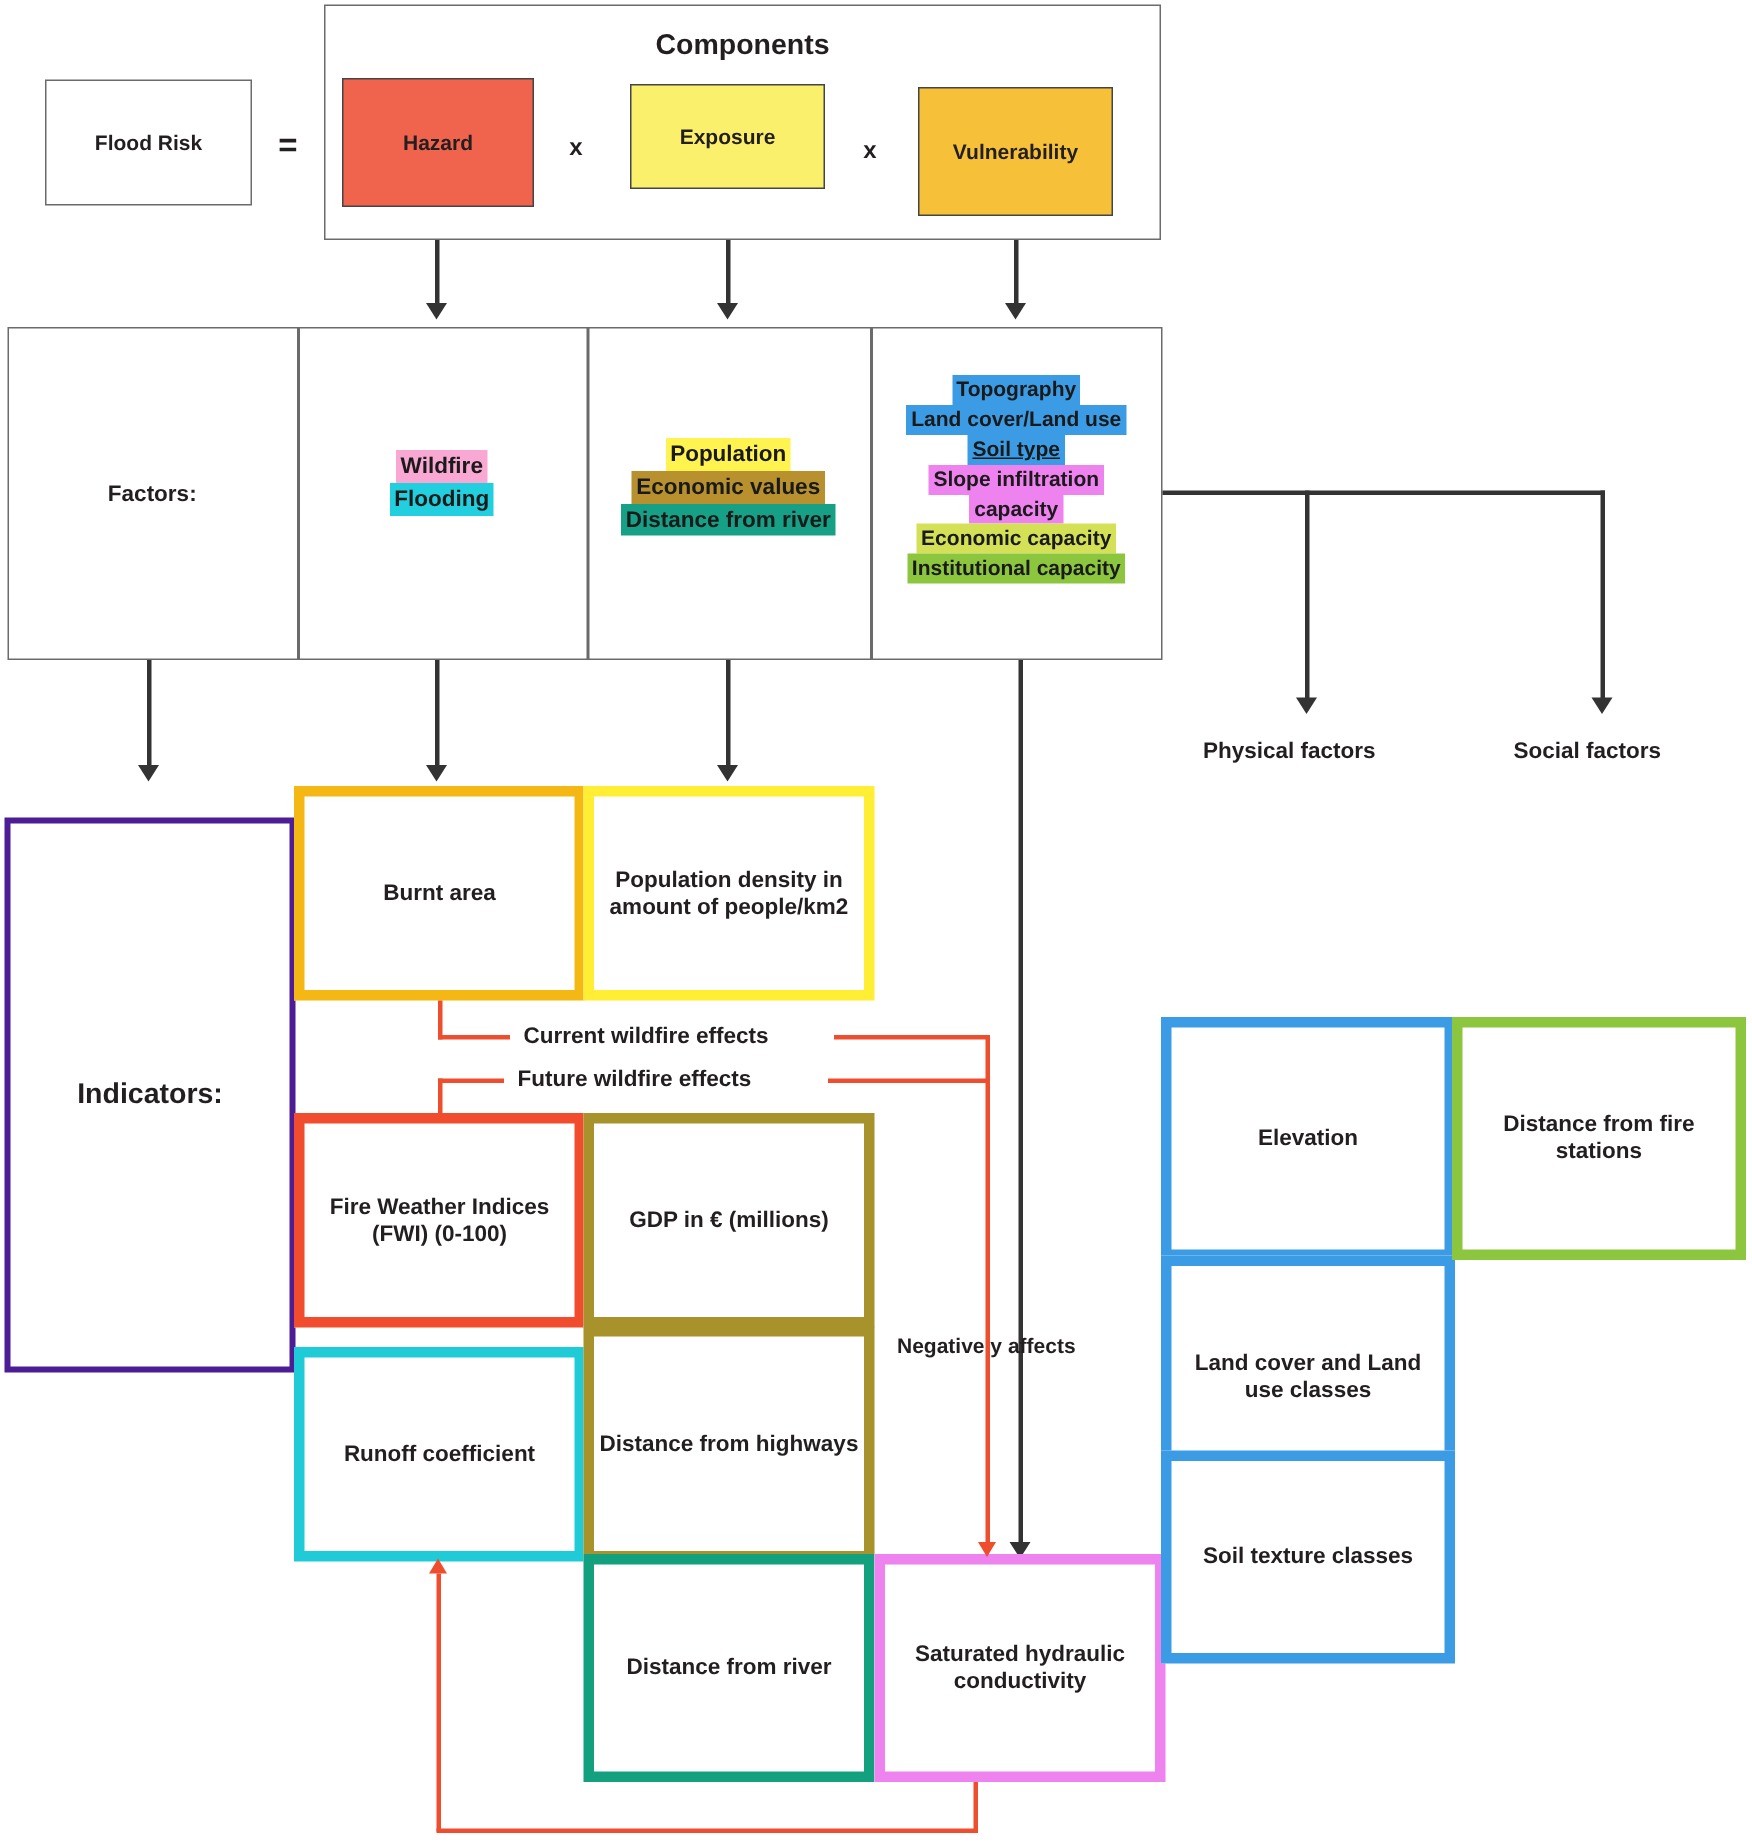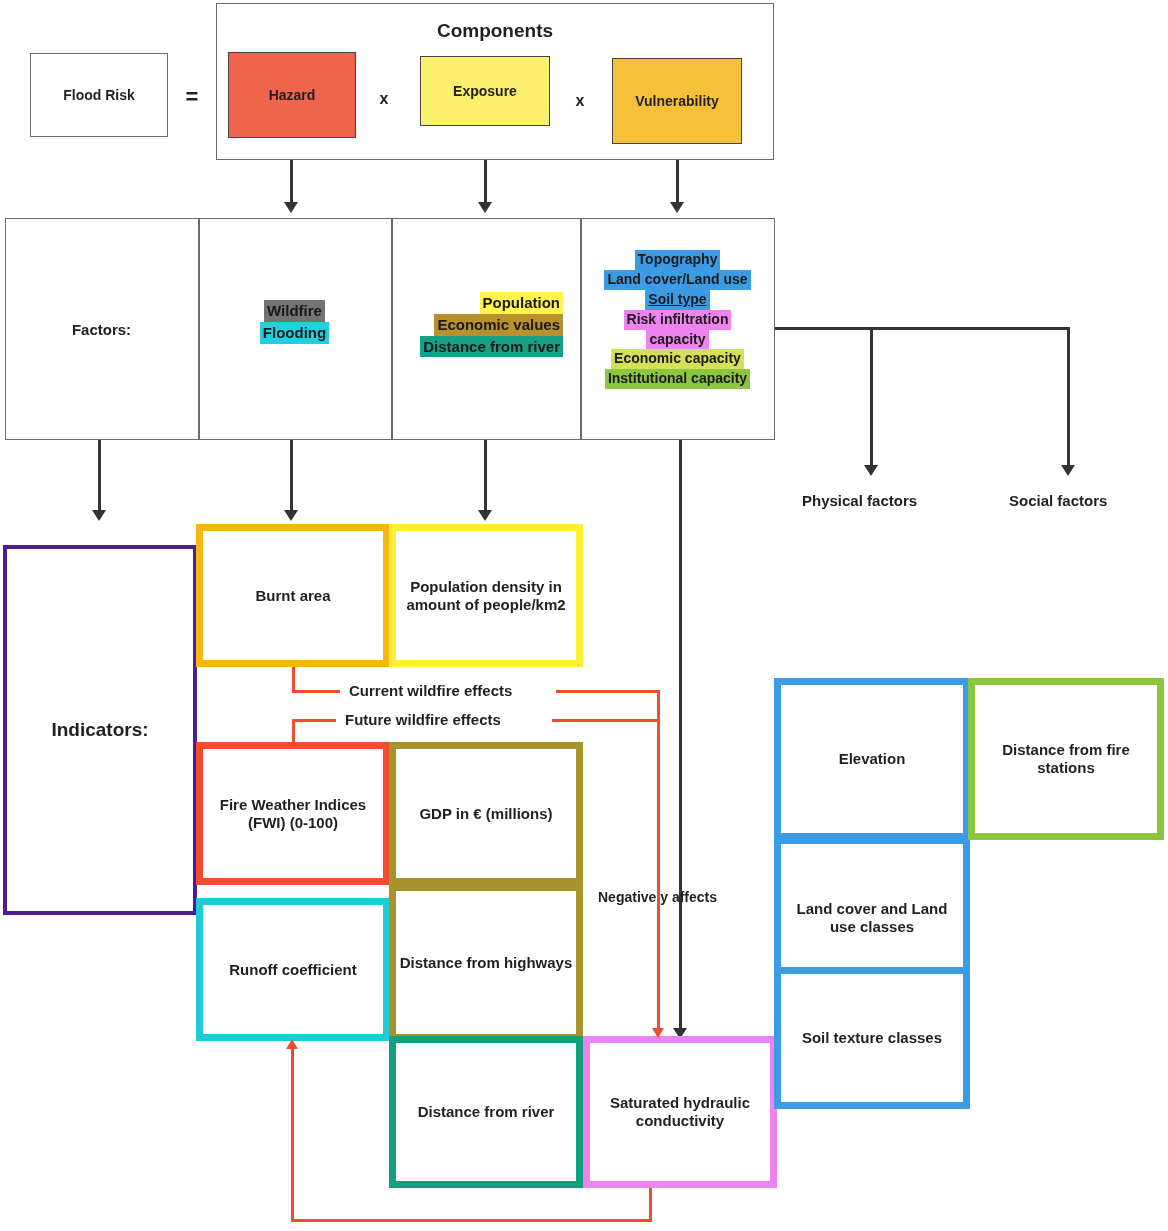--- a/index.html
+++ b/index.html
@@ -67,35 +67,35 @@
   <div class="arrowD" style="left:670px;top:202px;"></div>
 
   <div class="abs hairbox" style="left:5px;top:218px;width:770px;height:222px;"></div>
   <div class="ln" style="left:198px;top:218px;width:1.5px;height:222px;background:#6b6b6b;"></div>
   <div class="ln" style="left:391px;top:218px;width:1.5px;height:222px;background:#6b6b6b;"></div>
   <div class="ln" style="left:580px;top:218px;width:1.5px;height:222px;background:#6b6b6b;"></div>
 
   <div class="lbl" style="left:5px;top:321px;width:193px;font-size:15px;">Factors:</div>
 
   <div class="abs" style="left:198px;top:300px;width:193px;text-align:center;font-size:15px;line-height:1.45;">
-    <div><span class="hl" style="background:#737373;">Wildfire</span></div>
+    <div><span class="hl" style="background:#f9a8d4;">Wildfire</span></div>
     <div><span class="hl" style="background:#22CFDE;">Flooding</span></div>
   </div>
 
-  <div class="abs" style="left:391px;top:292px;width:172px;text-align:right;font-size:15px;line-height:1.45;">
+  <div class="abs" style="left:391px;top:292px;width:189px;text-align:center;font-size:15px;line-height:1.45;">
     <div><span class="hl" style="background:#FFF44F;">Population</span></div>
     <div><span class="hl" style="background:#B8912E;">Economic values</span></div>
     <div><span class="hl" style="background:#16A085;">Distance from river</span></div>
   </div>
 
   <div class="abs" style="left:580px;top:250px;width:195px;text-align:center;font-size:14px;line-height:1.42;">
     <div><span class="hl" style="background:#3B9CE5;">Topography</span></div>
     <div><span class="hl" style="background:#3B9CE5;">Land cover/Land use</span></div>
     <div><span class="hl" style="background:#3B9CE5;text-decoration:underline;">Soil type</span></div>
-    <div><span class="hl" style="background:#EE82EE;">Risk infiltration</span></div>
+    <div><span class="hl" style="background:#EE82EE;">Slope infiltration</span></div>
     <div><span class="hl" style="background:#EE82EE;">capacity</span></div>
     <div><span class="hl" style="background:#D4E157;">Economic capacity</span></div>
     <div><span class="hl" style="background:#8CC63F;">Institutional capacity</span></div>
   </div>
 
   <div class="ln" style="left:775px;top:327px;width:295px;height:3px;"></div>
   <div class="ln" style="left:870px;top:327px;width:3px;height:140px;"></div>
   <div class="arrowD" style="left:864px;top:465px;"></div>
   <div class="ln" style="left:1067px;top:327px;width:3px;height:140px;"></div>
   <div class="arrowD" style="left:1061px;top:465px;"></div>

